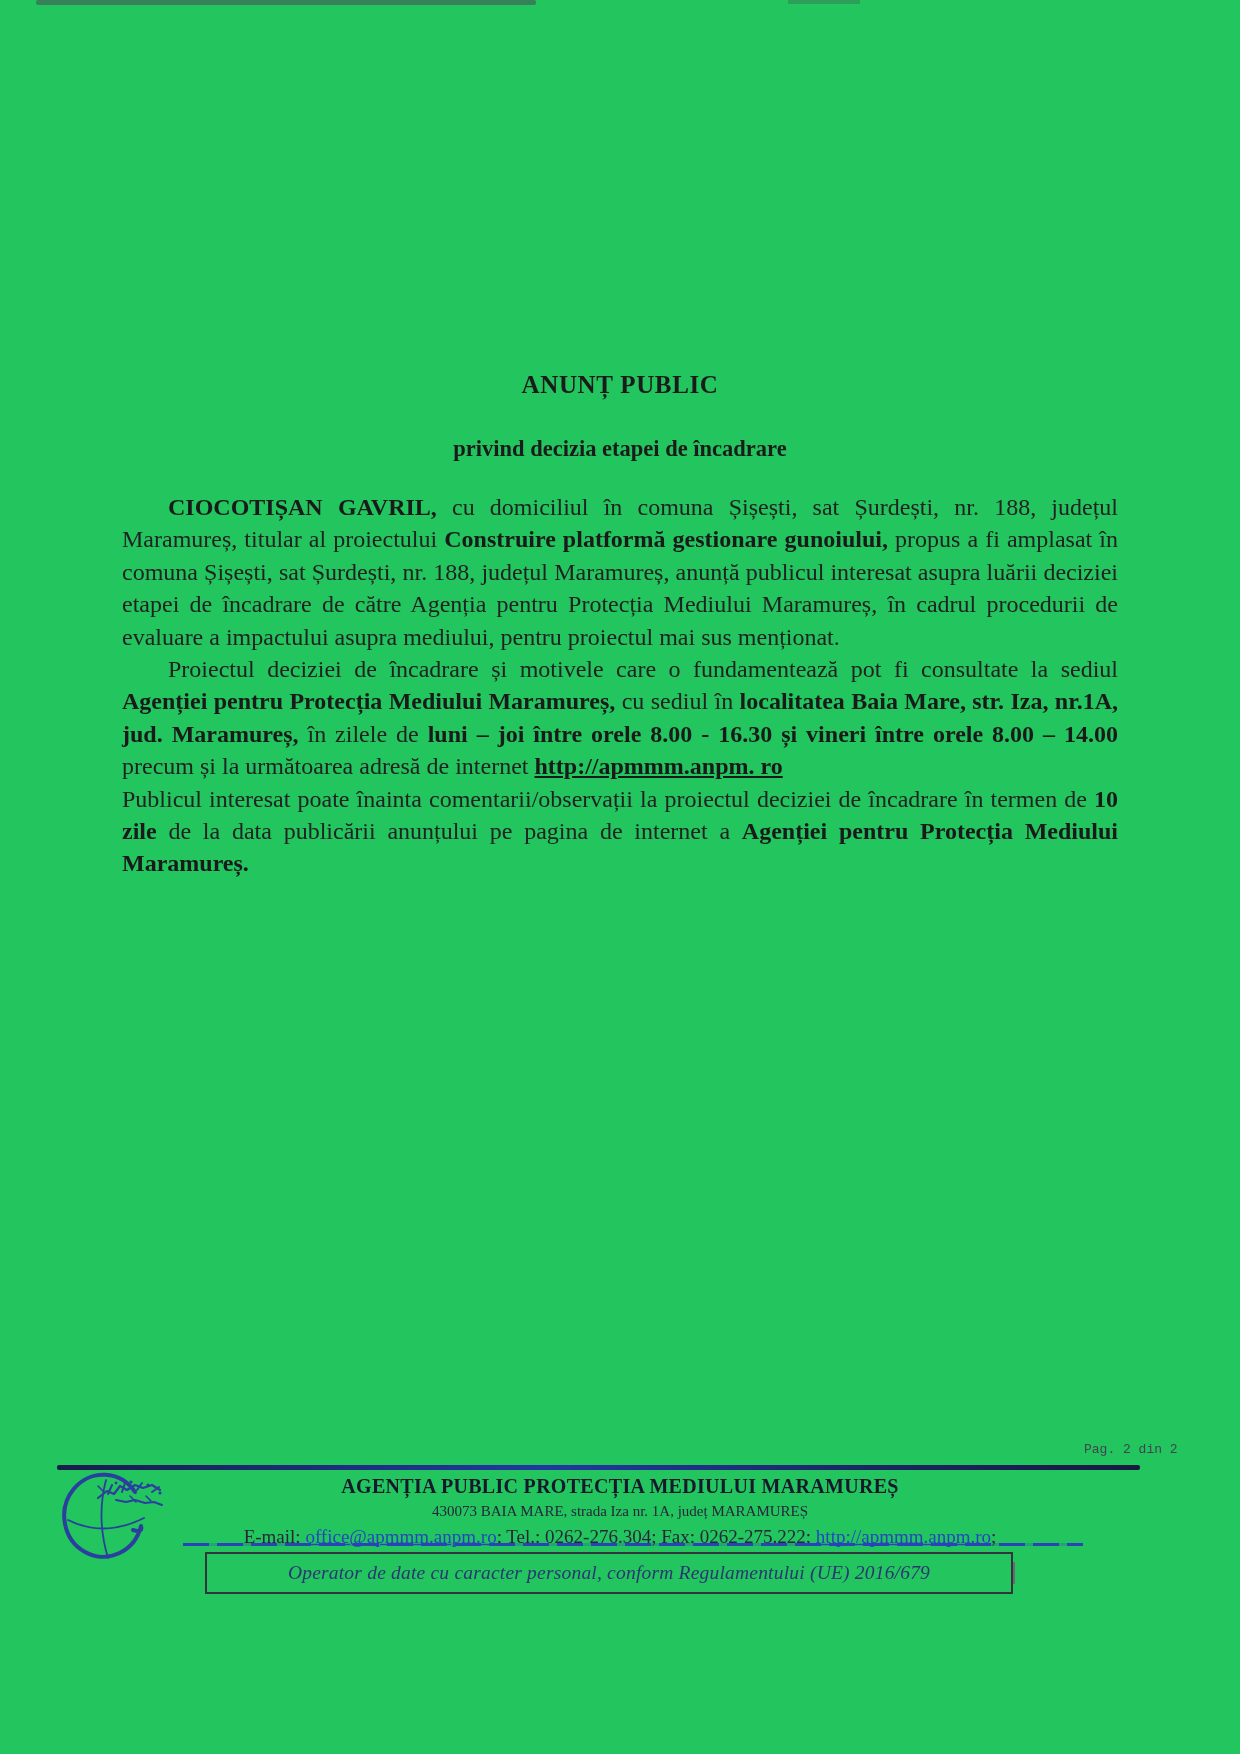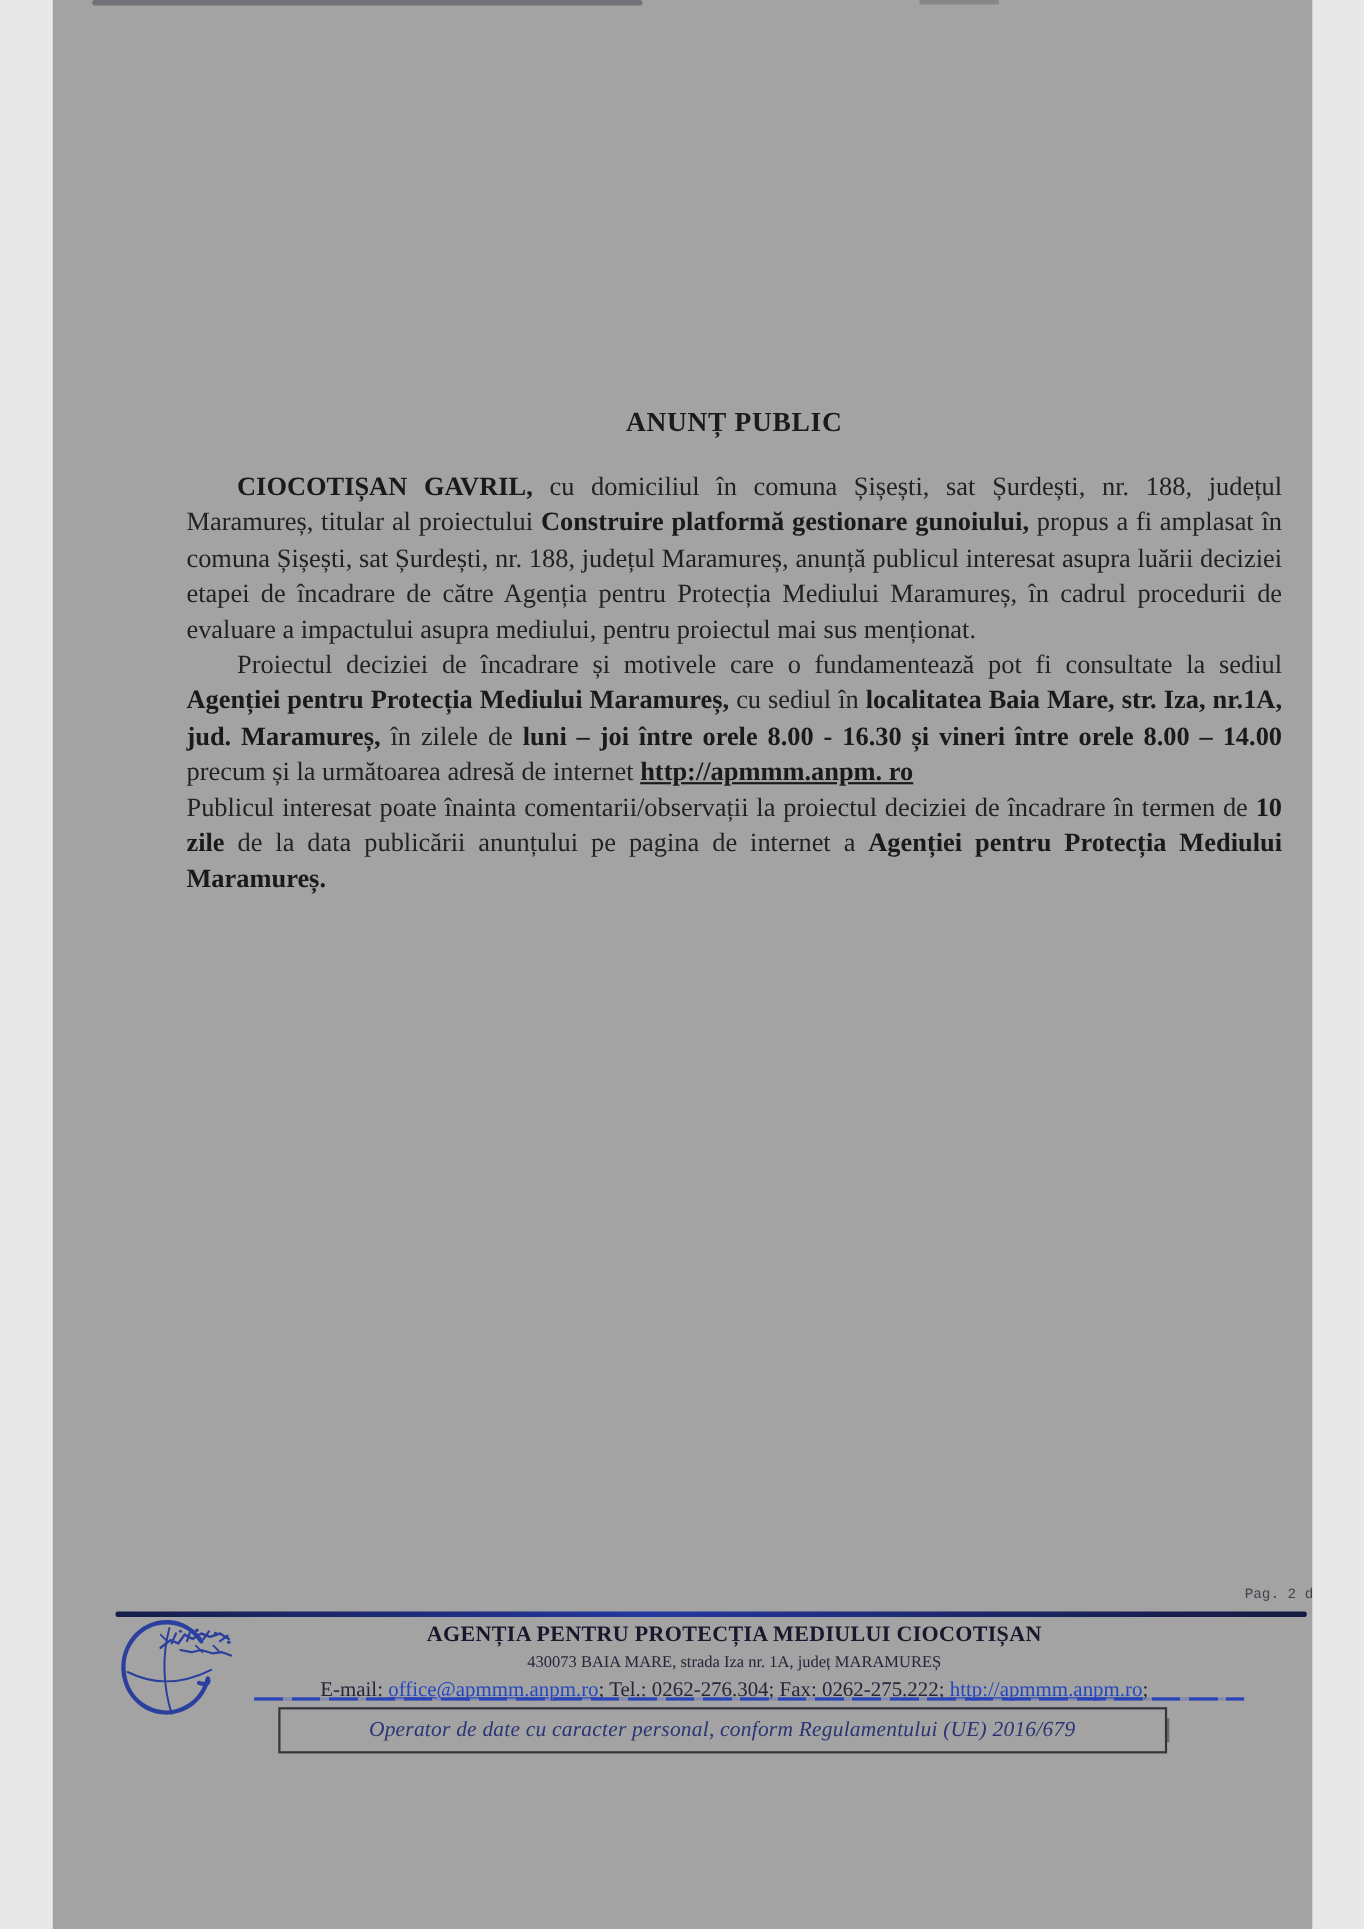--- a/index.html
+++ b/index.html
@@ -1,20 +1,20 @@
 <!DOCTYPE html>
 <html><head>
 <meta charset="utf-8">
 <style>
   html,body{margin:0;padding:0;background:#e8e8e8;}
   .page{
     position:relative;
-    width:1145px;height:1754px;
+    width:1240px;height:1754px;
     margin:0 auto;
-    background:#a3a3a3;
+    background:#22c55e;
     overflow:hidden;
     font-family:"Liberation Serif","DejaVu Serif",serif;
     color:#222;
   }
   
   .artifact{position:absolute;background:rgba(72,72,84,.55);}
   .artifact.a1{left:36px;top:0;width:500px;height:5px;border-radius:2px;}
   .artifact.a2{left:788px;top:0;width:72px;height:4px;background:rgba(72,72,84,.3);}
 
   .doc{
@@ -80,20 +80,21 @@
 </head>
 <body>
 
 <div class="page">
 
   <div class="artifact a1"></div>
   <div class="artifact a2"></div>
 
   <main class="doc">
     <h1>ANUNȚ PUBLIC</h1>
+    <h2>privind decizia etapei de încadrare</h2>
     <div class="body-text">
       <p class="indent"><b>CIOCOTIȘAN GAVRIL,</b><span> cu domiciliul în comuna Șișești, sat Șurdești, nr. 188, județul Maramureș, titular al proiectului </span><b>Construire platformă gestionare gunoiului,</b><span> propus a fi amplasat în comuna Șișești, sat Șurdești, nr. 188, județul Maramureș, anunță publicul interesat asupra luării deciziei etapei de încadrare de către Agenția pentru Protecția Mediului Maramureș, în cadrul procedurii de evaluare a impactului asupra mediului, pentru proiectul mai sus menționat.</span></p>
       <p class="indent"><span>Proiectul deciziei de încadrare și motivele care o fundamentează pot fi consultate la sediul </span><b>Agenției pentru Protecția Mediului Maramureș,</b><span> cu sediul în </span><b>localitatea Baia Mare, str. Iza, nr.1A, jud. Maramureș,</b><span> în zilele de </span><b>luni – joi între orele 8.00 - 16.30 și vineri între orele 8.00 – 14.00</b><span> precum și la următoarea adresă de internet </span><span class="url">http://apmmm.anpm. ro</span></p>
       <p><span>Publicul interesat poate înainta comentarii/observații la proiectul deciziei de încadrare în termen de </span><b>10 zile</b><span> de la data publicării anunțului pe pagina de internet a </span><b>Agenției pentru Protecția Mediului Maramureș.</b></p>
     </div>
   </main>
 
   <div class="page-label">Pag. 2 din 2</div>
 
   <div class="footer-rule"></div>
@@ -110,21 +111,21 @@
     </g>
     <g fill="#2b3f9e">
       <circle cx="75" cy="16" r="1.6"></circle>
         <circle cx="92" cy="19" r="1.6"></circle>
       <circle cx="104" cy="27" r="1.6"></circle>
         <circle cx="60" cy="17" r="1.4"></circle>
     </g>
   </svg>
 
   <div class="footer-text">
-    <div class="f-name">AGENȚIA PENTRU PROTECȚIA MEDIULUI CIOCOTIȘAN</div>
+    <div class="f-name">AGENȚIA PUBLIC PROTECȚIA MEDIULUI MARAMUREȘ</div>
     <div class="f-addr">430073 BAIA MARE, strada Iza nr. 1A, județ MARAMUREȘ</div>
     <div class="f-contact"><span>E-mail: </span><a class="lnk">office@apmmm.anpm.ro</a><span>; Tel.: 0262-276.304; Fax: 0262-275.222; </span><a class="lnk">http://apmmm.anpm.ro</a><span>;</span></div>
   </div>
 
   <div class="blue-sep"></div>
 
   <div class="operator-box">
     <span>Operator de date cu caracter personal, conform Regulamentului (UE) 2016/679</span>
   </div>
 

